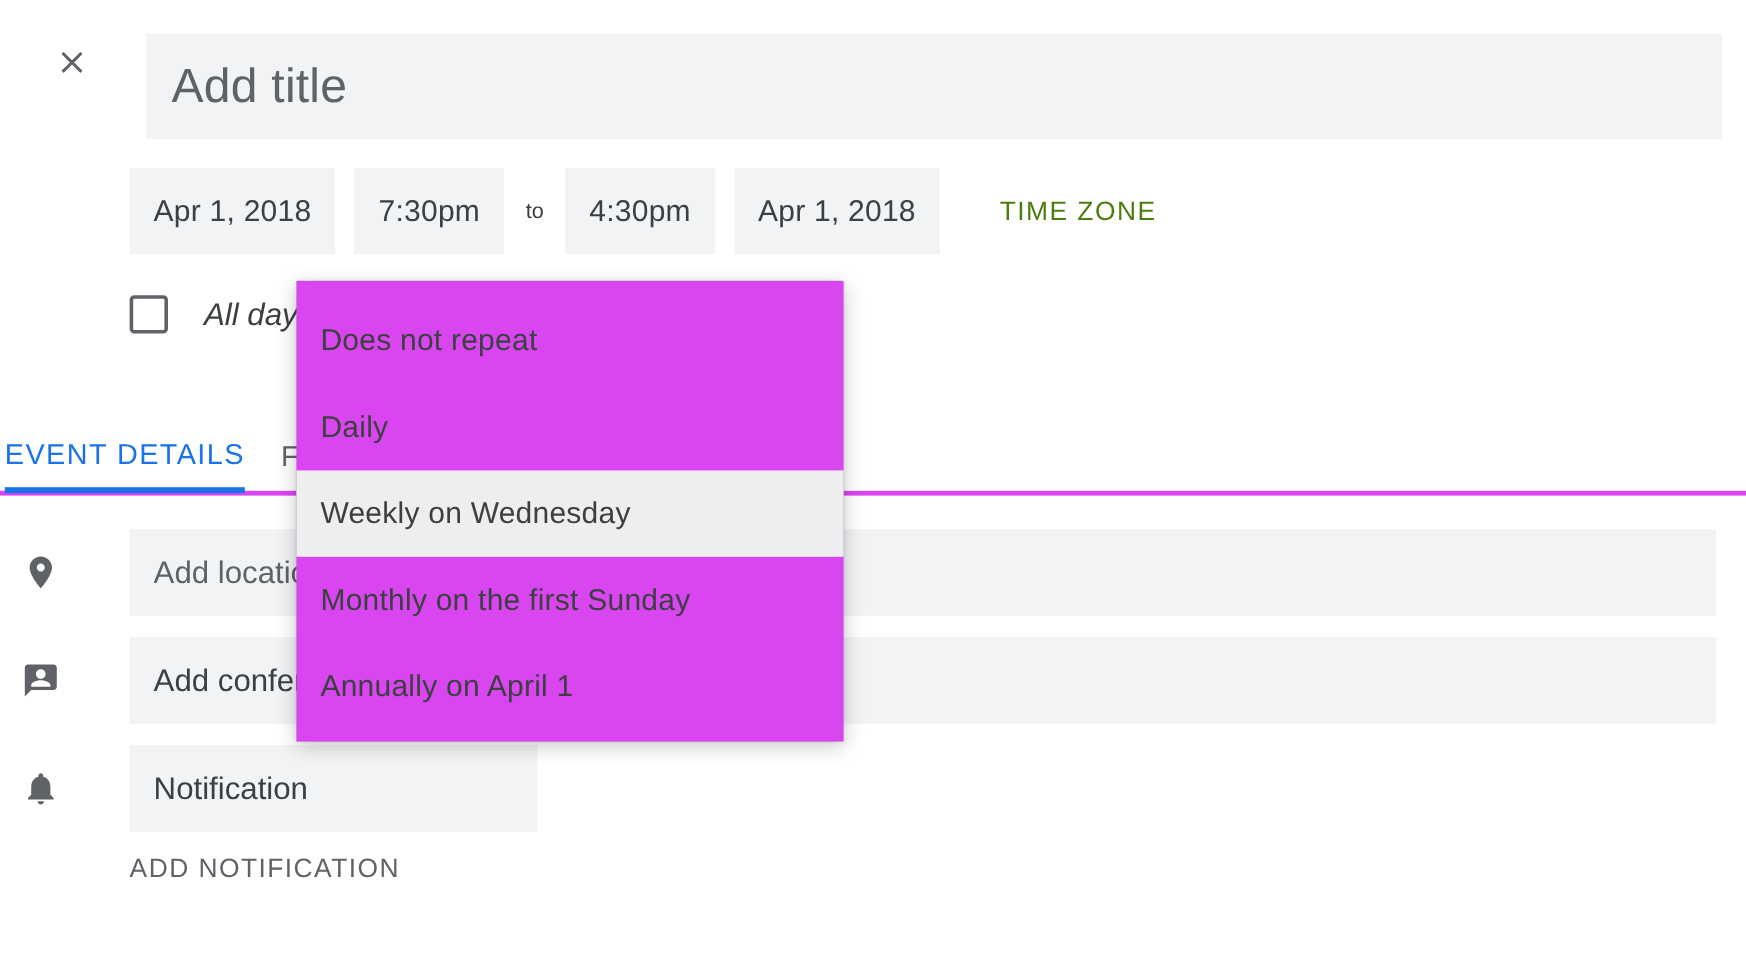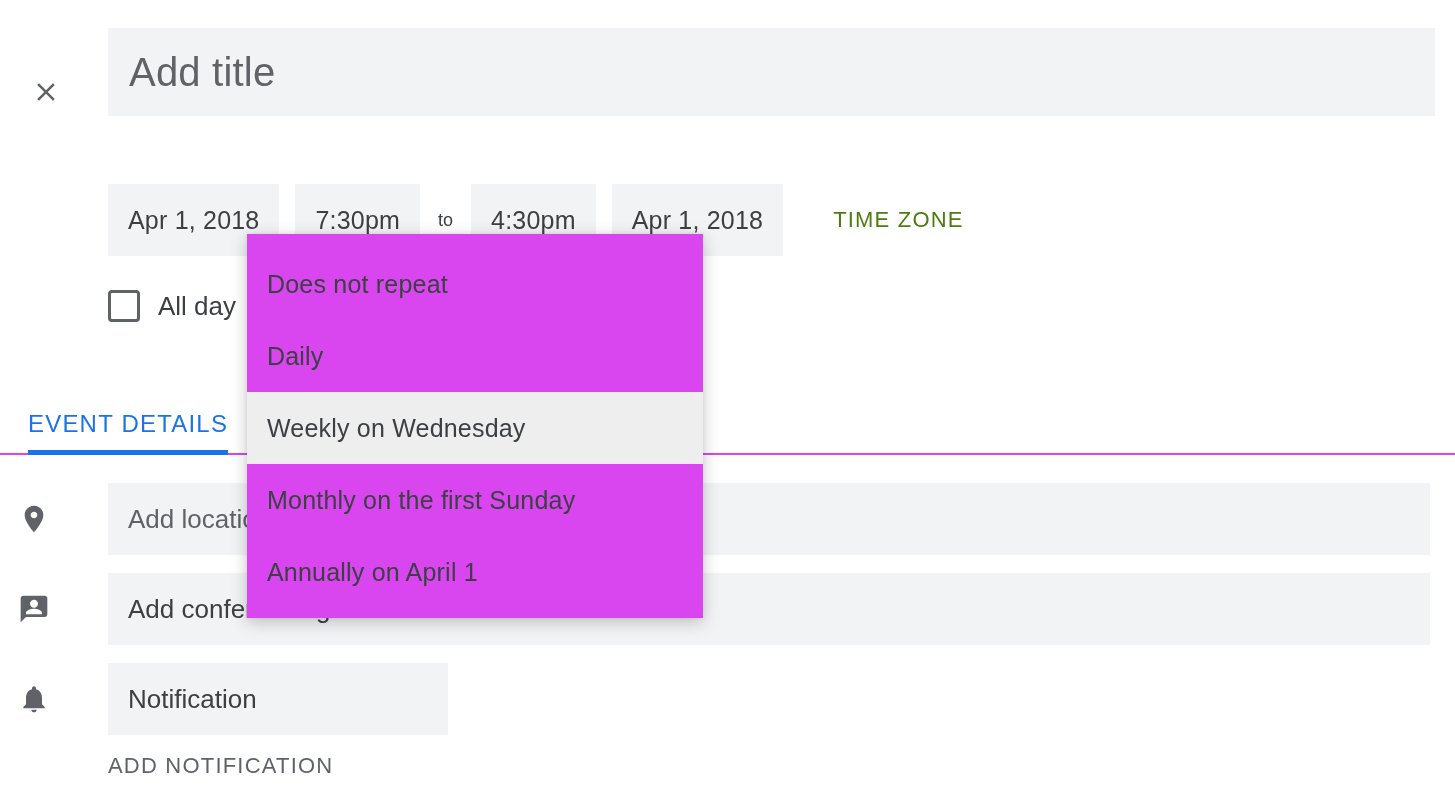--- a/index.html
+++ b/index.html
@@ -7,22 +7,22 @@
     font-family: 'Google Sans', 'Helvetica Neue', Arial, sans-serif;
     background: #fff;
     color: #3c4043;
     width: 1455px;
     height: 805px;
     position: relative;
     font-size: 22px;
   }
   .top-row {
     display: flex;
-    align-items: flex-end;
-    padding: 28px 20px 0 22px;
+    align-items: flex-start;
+    padding: 28px 20px 0 36px;
   }
   .close-btn {
     width: 48px;
     height: 48px;
     display: flex;
     align-items: center;
     justify-content: center;
     cursor: pointer;
     margin-right: 38px;
   }
@@ -35,21 +35,21 @@
     font-size: 40px;
     padding: 0 21px;
     color: #3c4043;
     outline: none;
     letter-spacing: 0.2px;
   }
   .title-input::placeholder { color: #5f6368; }
   .date-row {
     display: flex;
     align-items: center;
-    padding: 68px 0 0 108px;
+    padding: 24px 0 0 108px;
     gap: 16px;
   }
   .pill {
     background: #f1f3f4;
     padding: 0 20px;
     height: 72px;
     display: flex;
     align-items: center;
     font-size: 25px;
     color: #3c4043;
@@ -62,38 +62,39 @@
     font-size: 22px;
     color: #4d7c0f;
     letter-spacing: 1.2px;
     font-weight: 500;
     cursor: pointer;
   }
   .allday-row {
     display: flex;
     align-items: center;
     padding: 34px 0 0 108px;
-    gap: 18px;
+    gap: 30px;
+    font-style: italic;
   }
   .checkbox {
     width: 32px;
     height: 32px;
     border: 3px solid #5f6368;
     border-radius: 4px;
     cursor: pointer;
   }
   .allday-label {
     font-size: 26px;
     color: #3c4043;
   }
   .tabs-row {
     display: flex;
     align-items: flex-end;
-    padding: 88px 0 0 28px;
-    border-bottom: 2px solid #d946ef;
+    padding: 88px 0 0 4px;
+    border-bottom: 4px solid #d946ef;
     gap: 30px;
     width: 100%;
     position: relative;
   }
   .tab {
     font-size: 24px;
     font-weight: 500;
     letter-spacing: 1.2px;
     color: #5f6368;
     padding: 0 0 14px 0;

